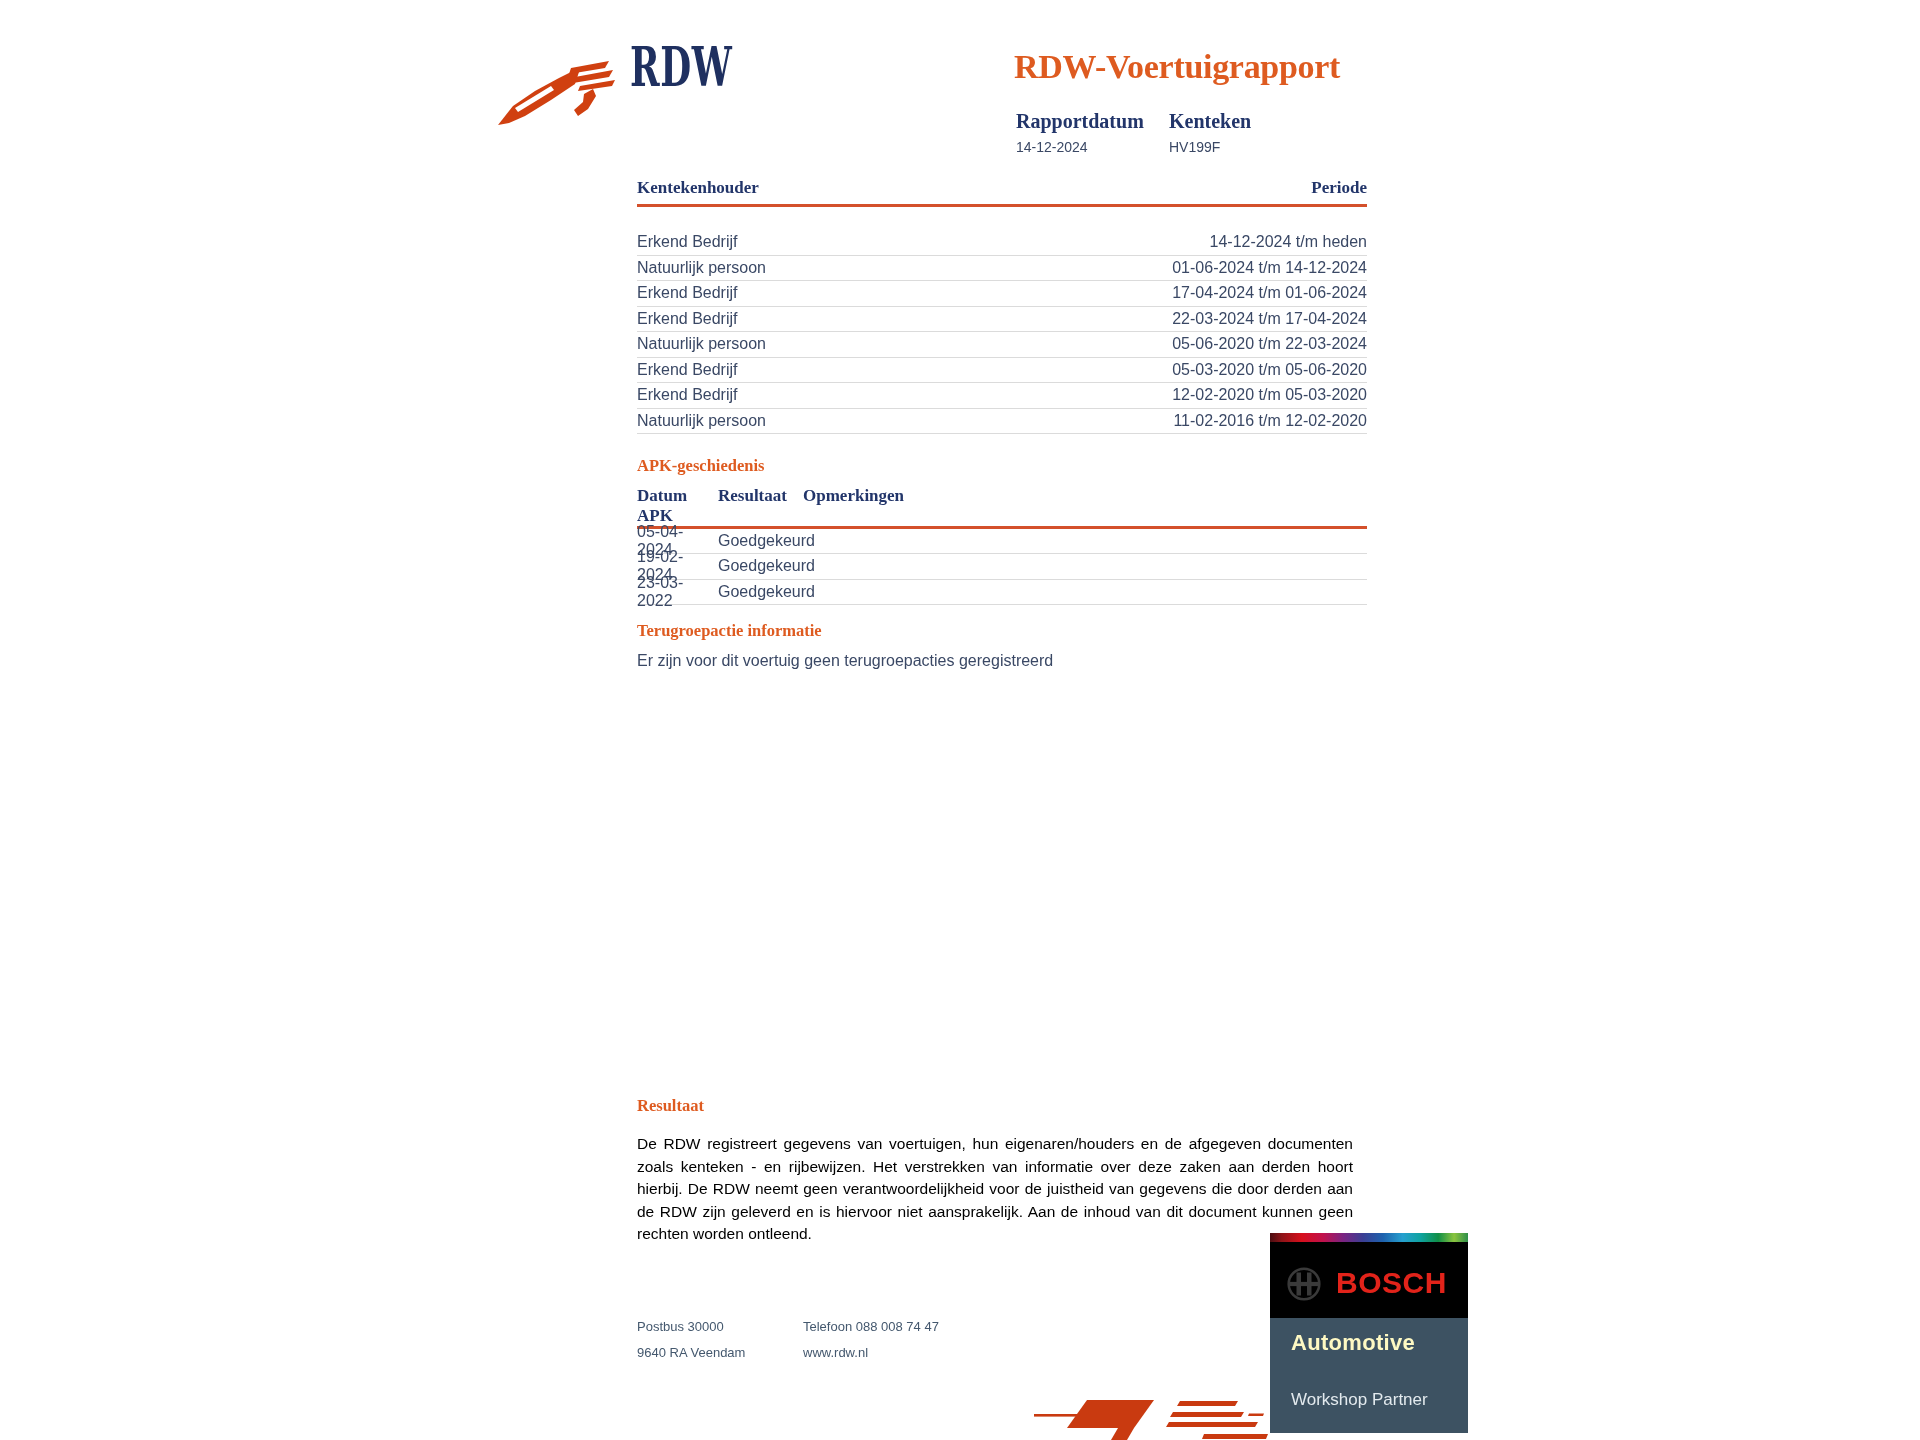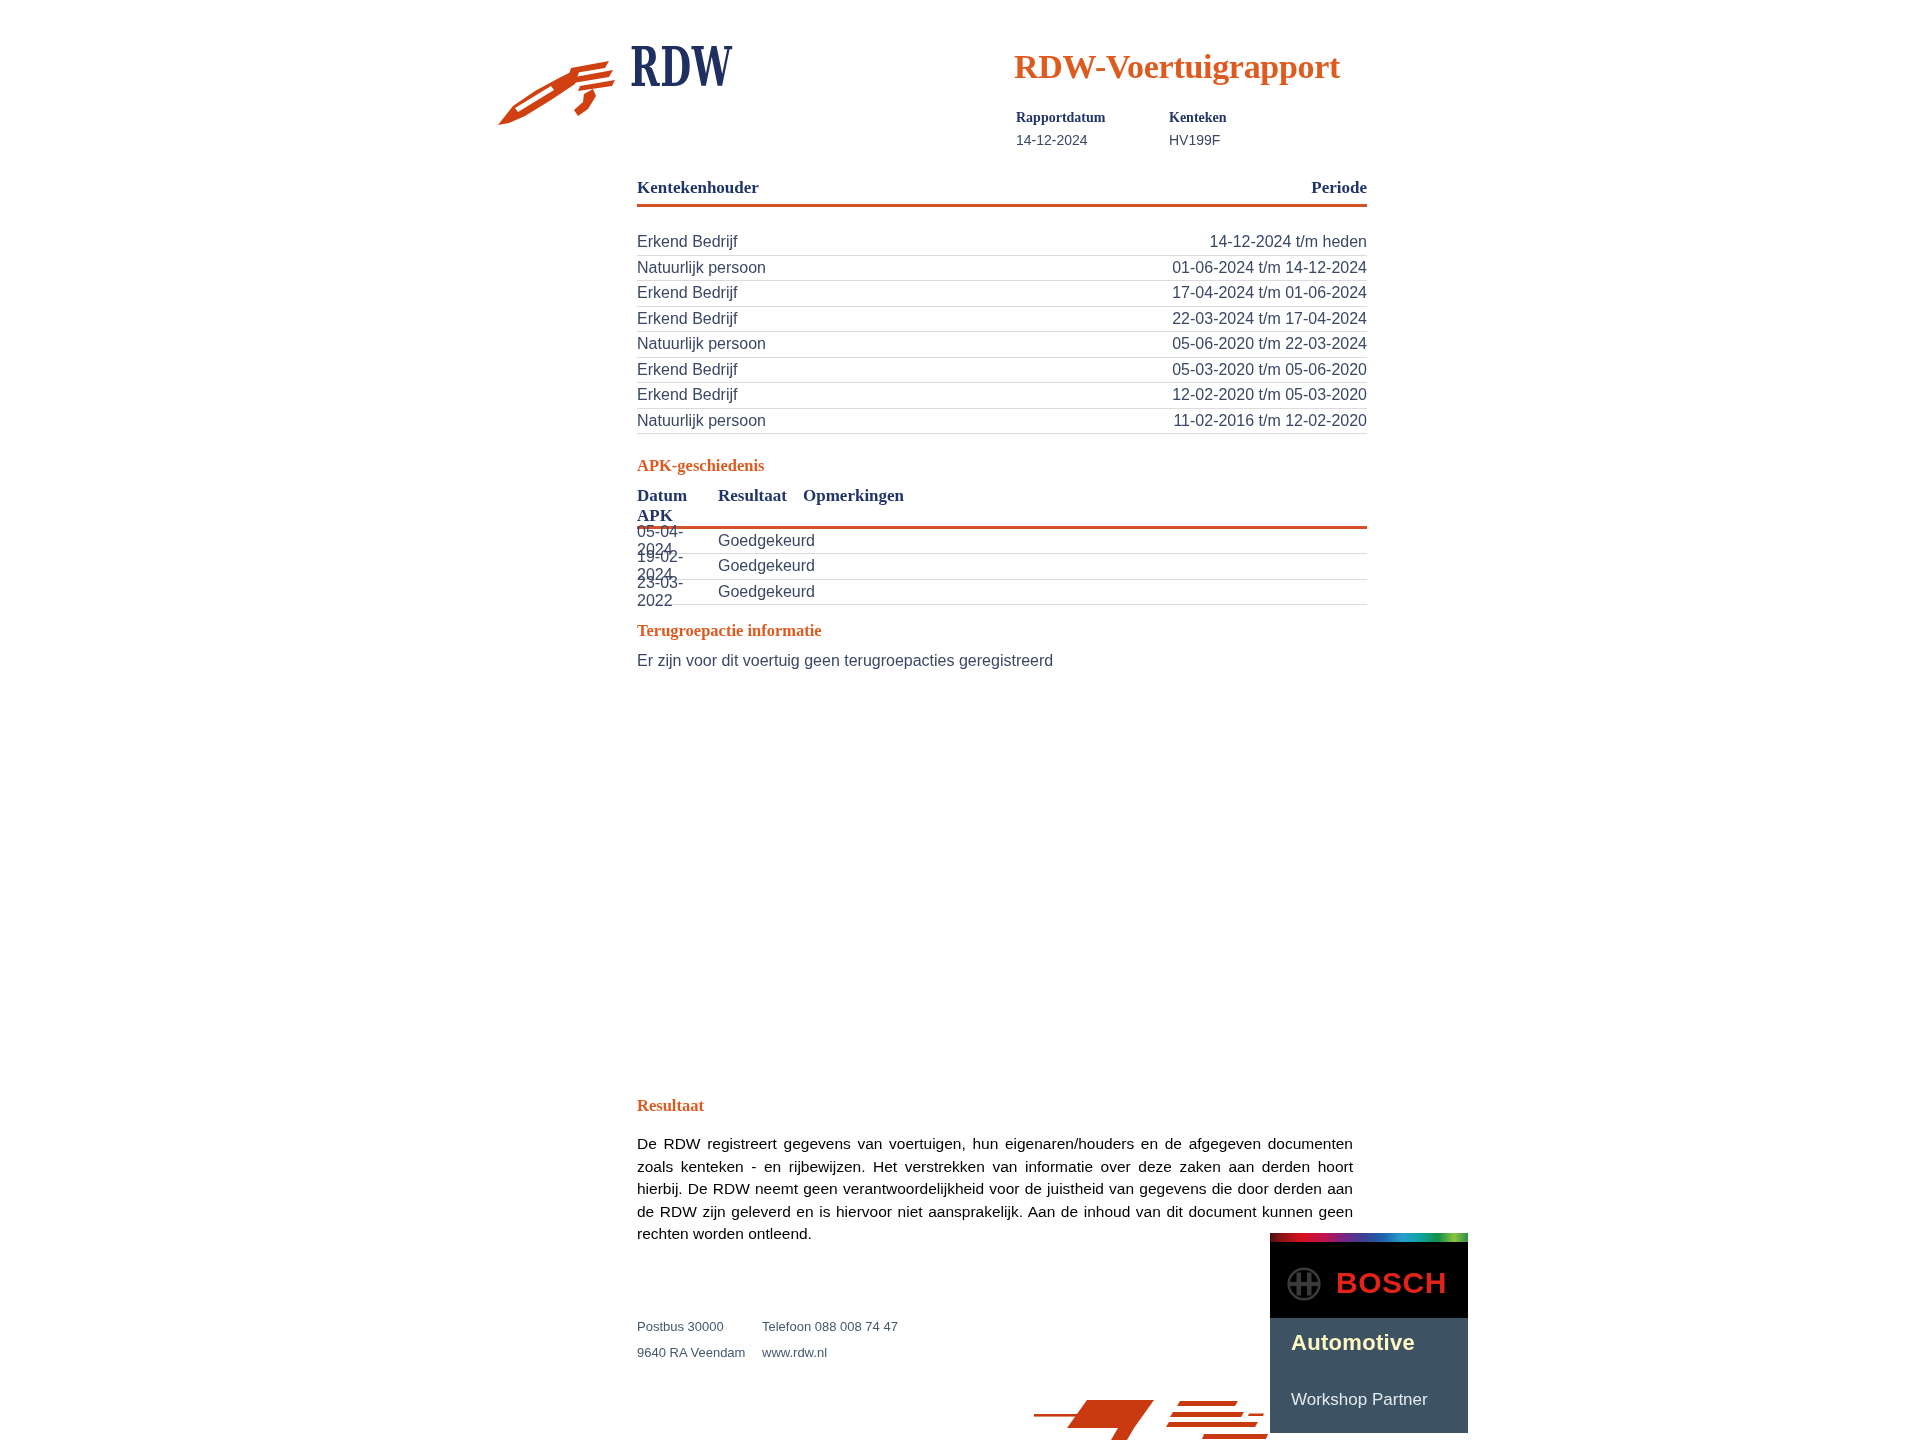--- a/index.html
+++ b/index.html
@@ -19,21 +19,21 @@
   .doc-title {
     position:absolute; left:1014px; top:50px;
     font-family:"Liberation Serif", serif; font-weight:bold;
     font-size:34px; line-height:1; color:#DE5B20; letter-spacing:-0.3px;
   }
   .meta { position:absolute; top:110px; }
   .meta-rapportdatum { left:1016px; }
   .meta-kenteken { left:1169px; }
   .meta-label {
     font-family:"Liberation Serif", serif; font-weight:bold;
-    font-size:14px; color:#22356A;text-align:right;
+    font-size:20px; color:#22356A;text-align:right;
   }
   .meta-value { margin-top:6px; font-size:14px; color:#3A4865; }
 
   
   .owners { position:absolute; left:637px; top:178px; width:730px; }
   .owners-header {
     display:flex; justify-content:space-between;
     font-family:"Liberation Serif", serif; font-weight:bold;
     font-size:17px; color:#22356A;
     padding-bottom:6px; border-bottom:3px solid #D4502B;
@@ -67,21 +67,21 @@
   .recall { position:absolute; left:637px; top:621px; width:730px; }
   .recall-body { margin-top:11px; font-size:16px; color:#3A4865; }
   .disclaimer { position:absolute; left:637px; top:1096px; width:716px; }
   .disclaimer-body {
     margin-top:17px; font-size:15.5px; line-height:22.6px;
     color:#000000; text-align:justify;
   }
 
   
   .footer { position:absolute; left:637px; top:1319px; font-size:13px; color:#44586E; }
-  .footer-row { display:flex; margin-bottom:11px; }
+  .footer-row { display:flex; margin-bottom:11px;gap:41px; }
   .footer-c1 { width:125px; }
 
   
   .bosch { position:absolute; left:1270px; top:1233px; width:198px; height:207px; }
   .bosch-bar {
     height:9px; width:100%;
     background:linear-gradient(to right,
       #4a0d11 0%, #8e1418 6%, #d70f1c 16%, #c0124d 27%, #7a2482 37%,
       #3b3f94 47%, #1e62ae 57%, #26a0cf 67%, #0fa3a0 76%,
       #108f47 85%, #8bc43f 93%, #2f8f4a 100%);

